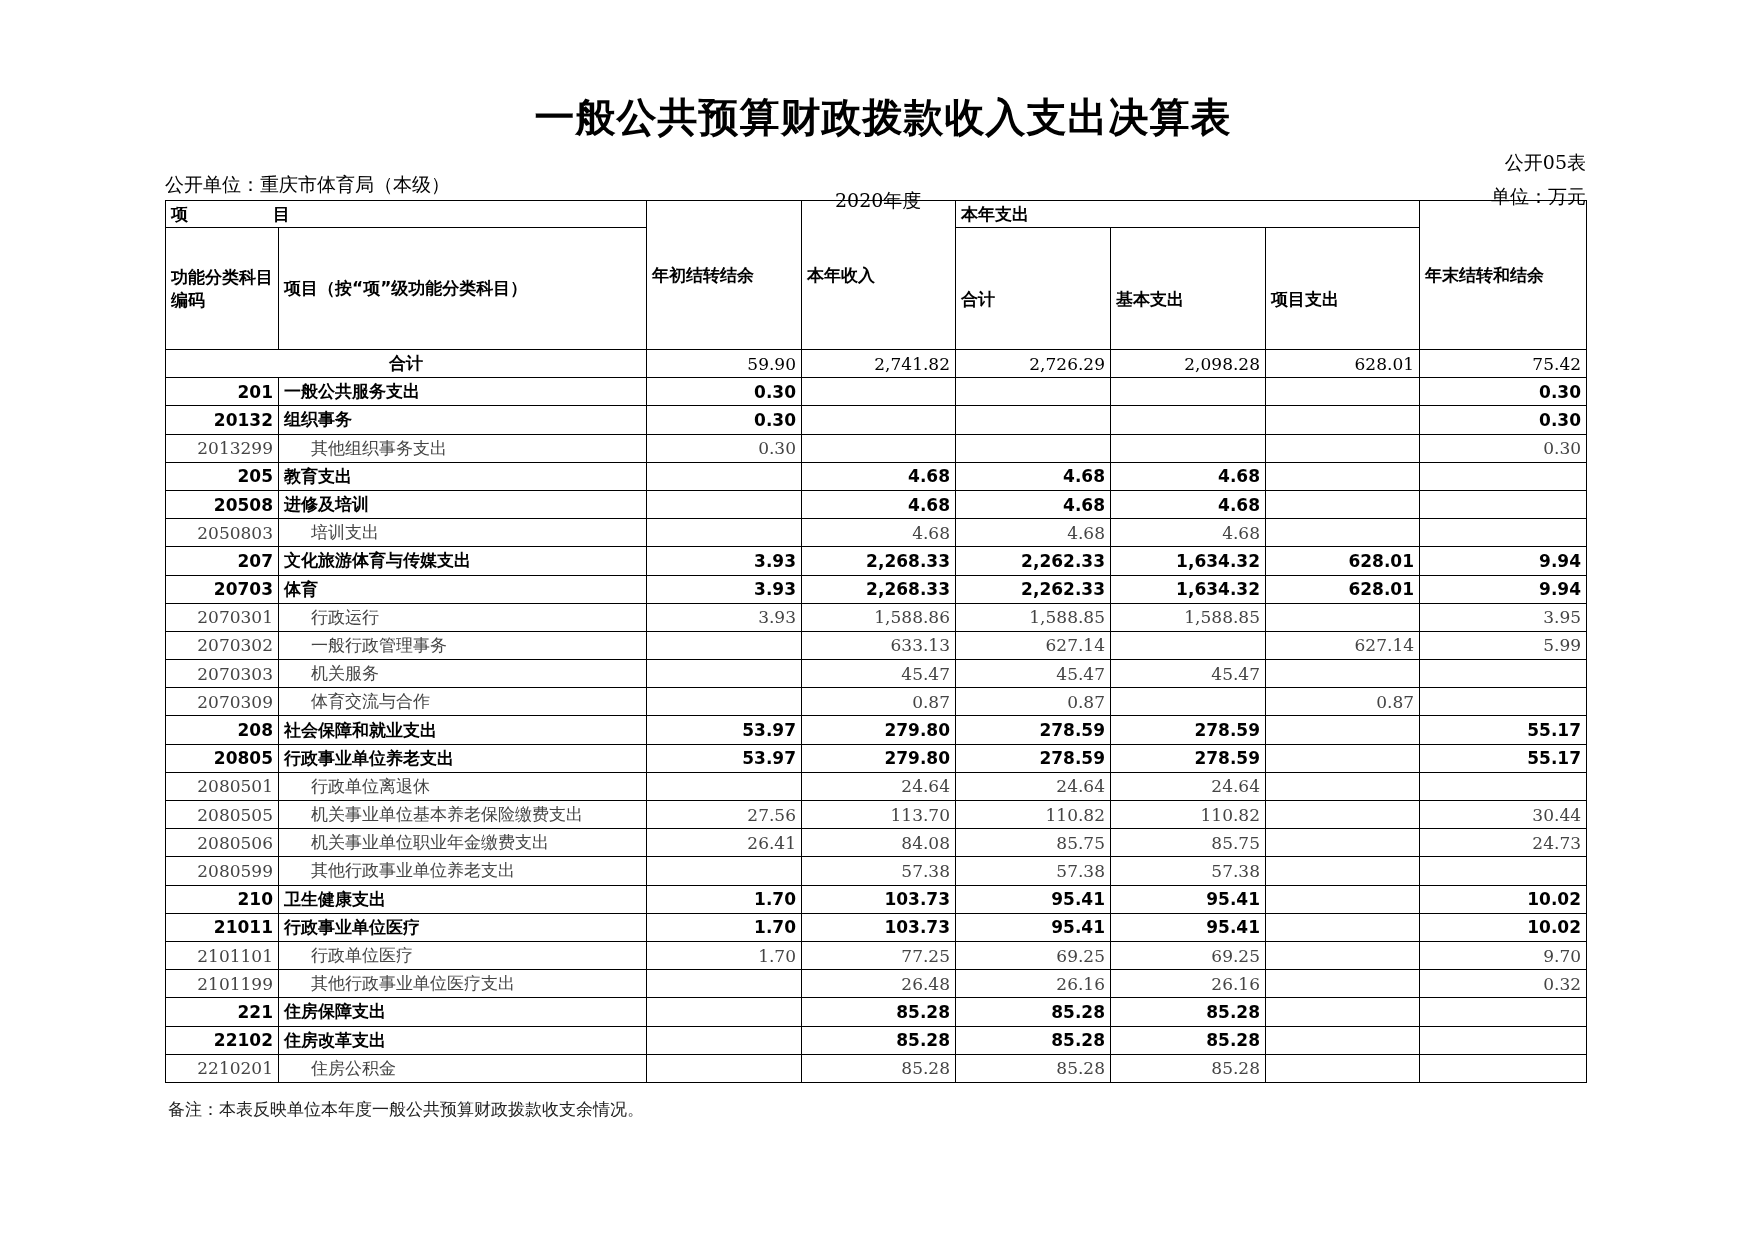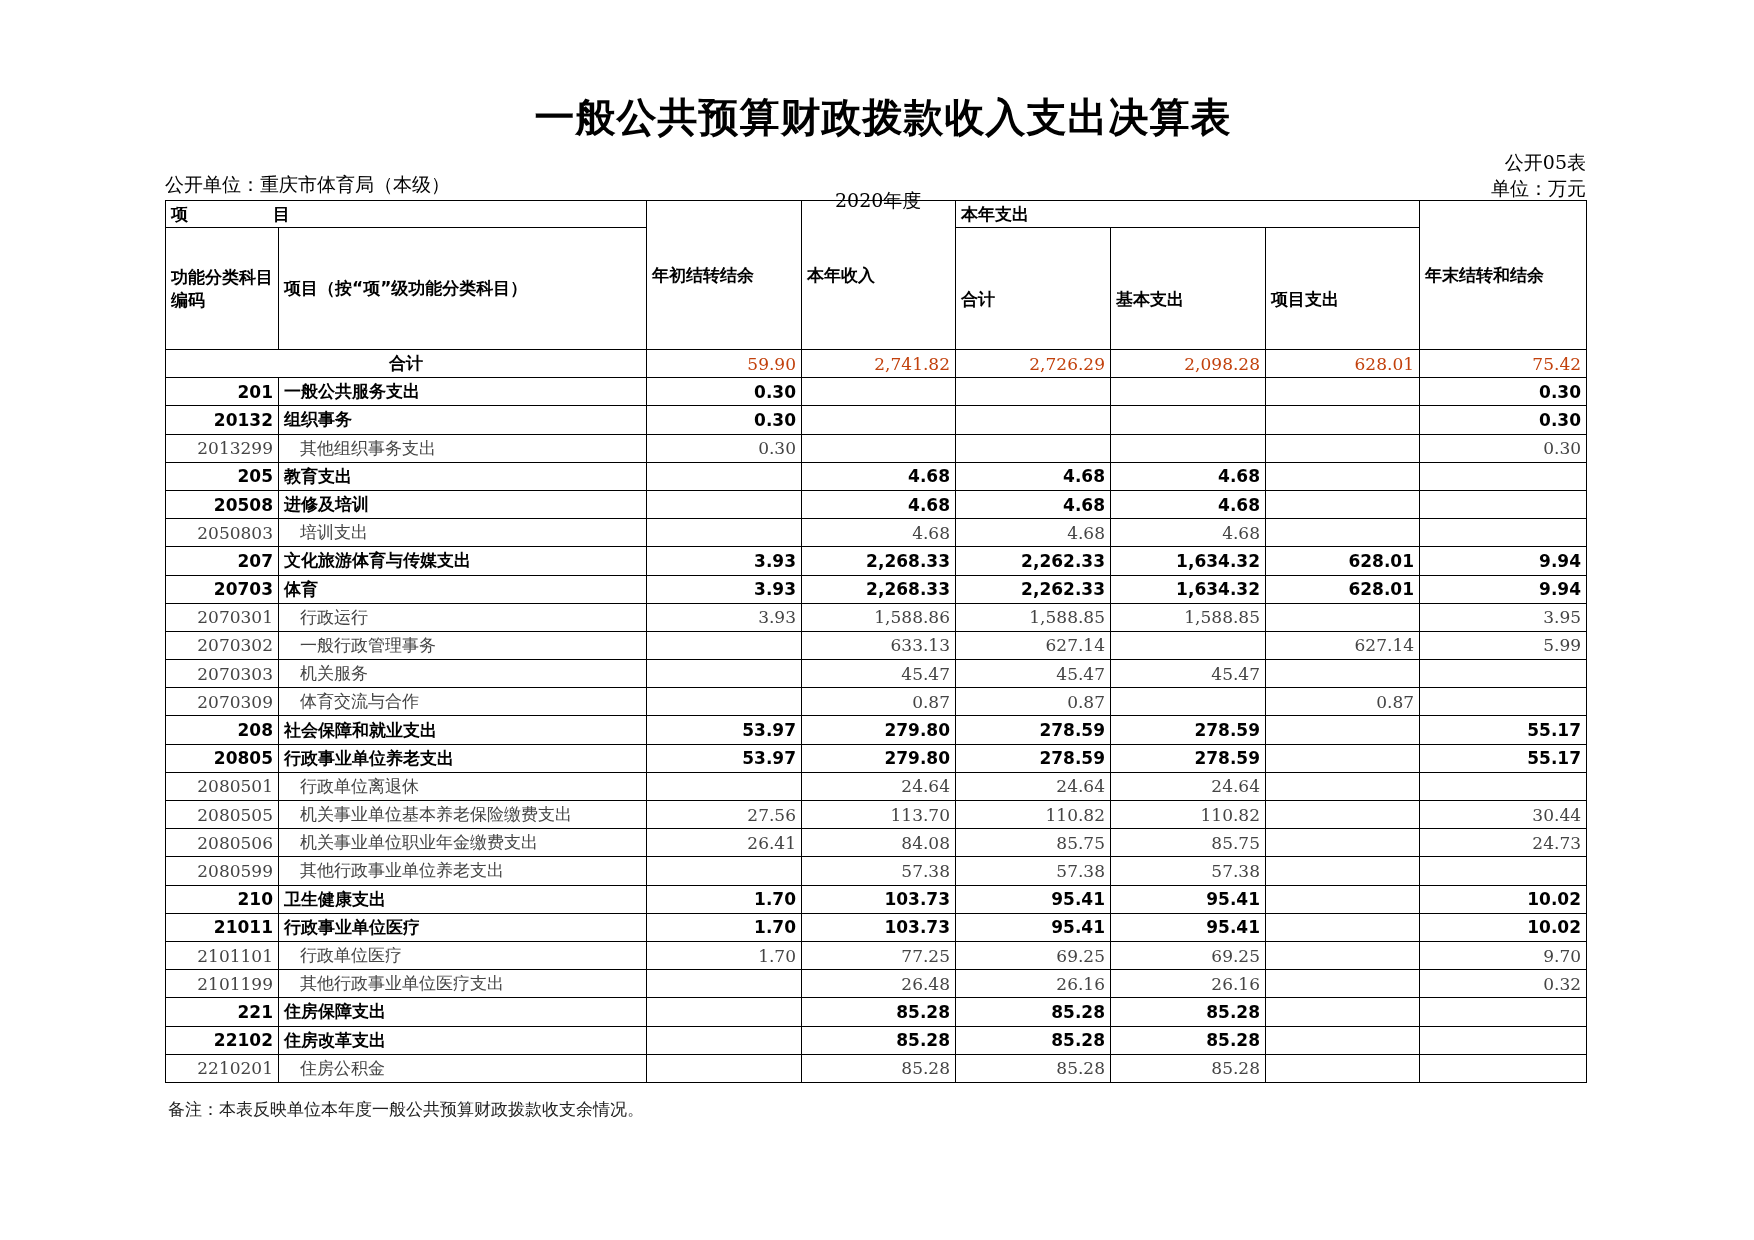--- a/index.html
+++ b/index.html
@@ -14,45 +14,45 @@
   }
   .form-no {
     position: absolute; right: 168px; top: 150px; font-size: 19px;
   }
   .meta-row {
     position: absolute; left: 165px; width: 1421px; top: 172px; height: 26px;
     font-size: 19px;
   }
   .meta-row .unit-name { position: absolute; left: 0; top: 0; }
   .meta-row .year { position: absolute; left: 670px; top: 0; margin-top: 16px; }
-  .meta-row .unit { position: absolute; right: 0; top: 4px; }
+  .meta-row .unit { position: absolute; right: 0; top: 12px; }
 
   table.report {
     position: absolute; left: 165px; top: 200px;
     border-collapse: collapse; table-layout: fixed;
     width: 1421px;
   }
   table.report td, table.report th {
     border: 1.5px solid #000; padding: 0 5px; overflow: hidden; white-space: nowrap;
   }
   table.report th {
     font-family: "DejaVu Sans", "Liberation Sans", sans-serif;
     font-weight: bold; font-size: 17px; text-align: left;
   }
   th.h-top { height: 26px; }
   th.h-bottom { height: 99px; }
   tr.data-row td { height: 27.2px; font-size: 17px; }
   td.code { text-align: right; }
   td.name { text-align: left; }
   td.num { text-align: right; padding-right: 4px; }
-  tr.lvl-0 td { font-weight: normal; color: #c2410c; }
+  tr.lvl-0 td { font-weight: normal; color: #000000; }
   tr.lvl-0 td.label-total { text-align: center; font-family: "DejaVu Sans", "Liberation Sans", sans-serif; font-weight: bold; color: #000; }
   tr.lvl-1 td, tr.lvl-2 td { font-family: "DejaVu Sans", "Liberation Sans", sans-serif; font-weight: bold; }
   tr.lvl-3 td { color: #444; }
-  tr.lvl-3 td.name { padding-left: 21px; }
+  tr.lvl-3 td.name { padding-left: 32px; }
   .footnote {
     position: absolute; left: 168px; top: 1098px; font-size: 17px; color: #222;
   }
 </style>
 </head>
 <body>
 
 <div class="title">一般公共预算财政拨款收入支出决算表</div>
 <div class="form-no">公开05表</div>
 <div class="meta-row">

